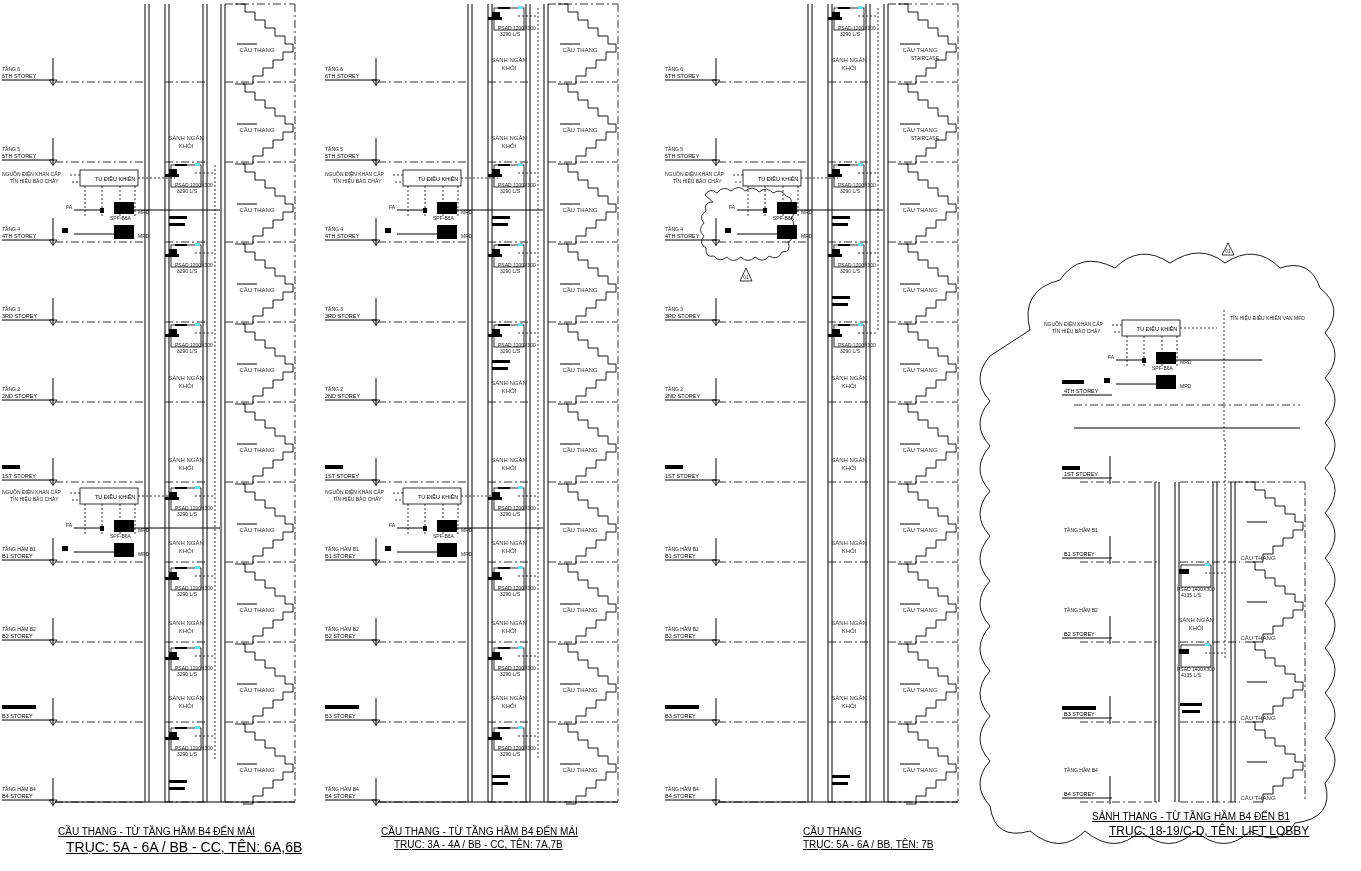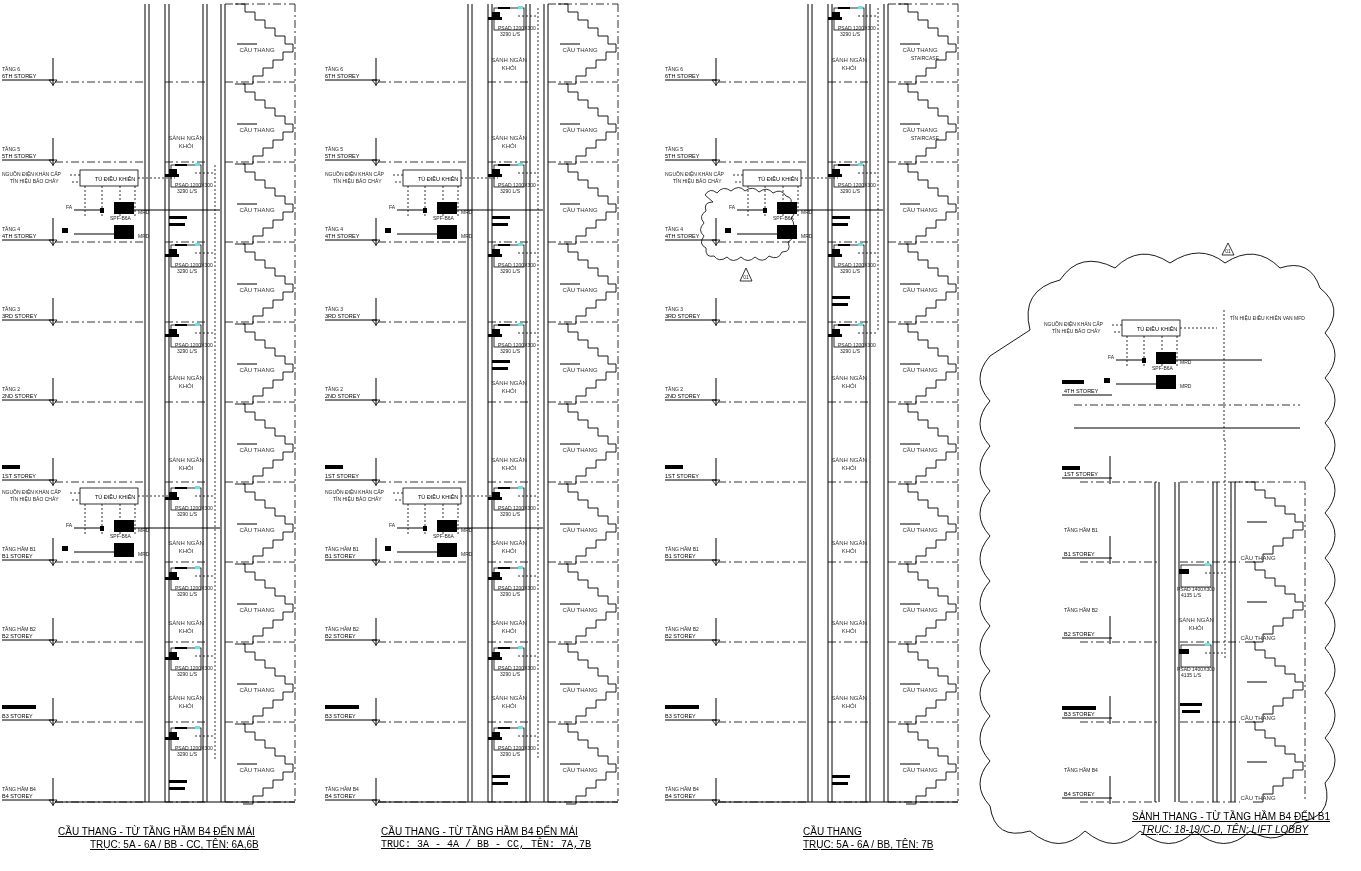--- a/index.html
+++ b/index.html
@@ -805,26 +805,26 @@
       <text x="1181" y="677" class="t tiny" text-anchor="start">4135 L/S</text>
       <line x1="1205" y1="653" x2="1225" y2="653" class="dot"></line>
       <rect x="1180" y="703" width="22" height="3" fill="#000" stroke="none" stroke-width="0.8"></rect>
       <rect x="1182" y="710" width="18" height="3" fill="#000" stroke="none" stroke-width="0.8"></rect>
       <line x1="1225" y1="440" x2="1225" y2="660" class="dot"></line>
     </g>
 </svg>
 
 <div style="position:absolute;left:58px;top:826px;width:200px;text-align:left;">
   <div style="font-size:10px;text-decoration:underline;white-space:nowrap;">CẦU THANG - TỪ TẦNG HẦM B4 ĐẾN MÁI</div>
-  <div style="font-size:10px;text-decoration:underline;white-space:nowrap;margin-left:32px;margin-top:2px;">TRỤC: 5A - 6A / BB - CC, TÊN:  6A,6B</div>
+  <div style="font-size:14px;text-decoration:underline;white-space:nowrap;margin-left:8px;margin-top:2px;">TRỤC: 5A - 6A / BB - CC, TÊN:  6A,6B</div>
 </div>
 <div style="position:absolute;left:381px;top:826px;width:200px;">
   <div style="font-size:10px;text-decoration:underline;white-space:nowrap;">CẦU THANG - TỪ TẦNG HẦM B4 ĐẾN MÁI</div>
-  <div style="font-size:10px;text-decoration:underline;white-space:nowrap;margin-left:0;margin-top:2px;font-family:Liberation Mono, monospace;">TRỤC: 3A - 4A / BB - CC, TÊN:  7A,7B</div>
+  <div style="font-size:10px;text-decoration:underline;white-space:nowrap;margin-left:13px;margin-top:2px;">TRỤC: 3A - 4A / BB - CC, TÊN:  7A,7B</div>
 </div>
 <div style="position:absolute;left:803px;top:826px;width:200px;">
   <div style="font-size:10px;text-decoration:underline;white-space:nowrap;">CẦU THANG</div>
   <div style="font-size:10px;text-decoration:underline;white-space:nowrap;margin-top:2px;">TRỤC: 5A - 6A / BB, TÊN:  7B</div>
 </div>
-<div style="position:absolute;left:1132px;top:811px;width:220px;">
+<div style="position:absolute;left:1092px;top:811px;width:220px;">
   <div style="font-size:10px;text-decoration:underline;white-space:nowrap;">SẢNH THANG - TỪ TẦNG HẦM B4 ĐẾN B1</div>
-  <div style="font-size:10px;text-decoration:underline;white-space:nowrap;margin-left:9px;margin-top:2px;font-style:italic;">TRỤC:  18-19/C-D, TÊN:  LIFT LOBBY</div>
+  <div style="font-size:12px;text-decoration:underline;white-space:nowrap;margin-left:17px;margin-top:2px;">TRỤC:  18-19/C-D, TÊN:  LIFT LOBBY</div>
 </div>
 
 </body></html>

